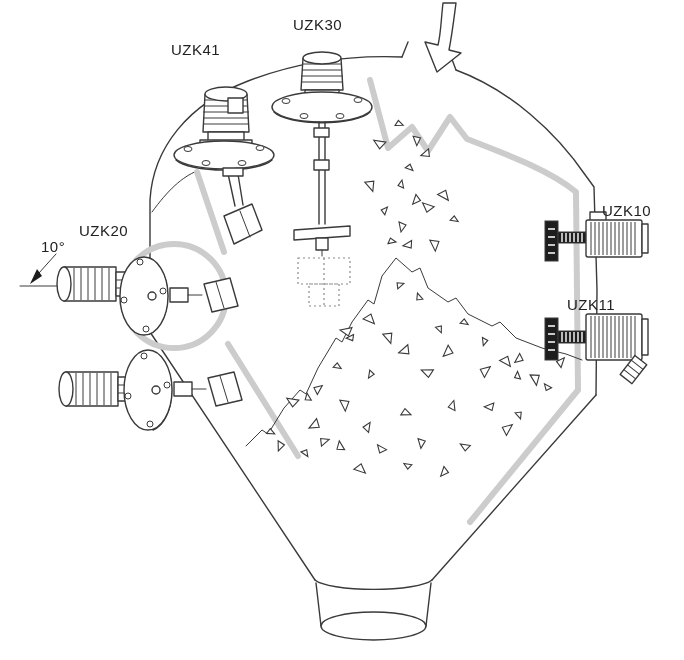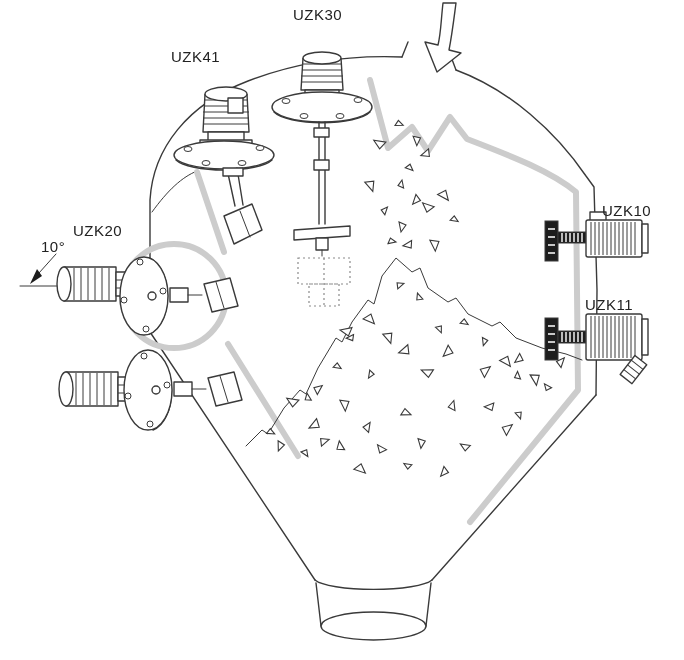--- a/index.html
+++ b/index.html
@@ -239,20 +239,20 @@
     </g>
   </g>
 
   <g>
     <path class="ln thin" d="M56 254 L39 273"></path>
     <path class="arrowfill" d="M30 284 L42 276 L37 269 Z"></path>
   </g>
 
 </svg>
 
-<span class="lbl" style="left:171px;top:48px">UZK41</span>
-<span class="lbl" style="left:293px;top:6px">UZK30</span>
-<span class="lbl" style="left:73px;top:222px">UZK20</span>
+<span class="lbl" style="left:171px;top:41px">UZK41</span>
+<span class="lbl" style="left:293px;top:16px">UZK30</span>
+<span class="lbl" style="left:79px;top:222px">UZK20</span>
 <span class="lbl" style="left:41px;top:238px">10°</span>
 <span class="lbl" style="left:602px;top:202px">UZK10</span>
-<span class="lbl" style="left:585px;top:296px">UZK11</span>
+<span class="lbl" style="left:567px;top:296px">UZK11</span>
 
 </div>
 
 </body></html>

